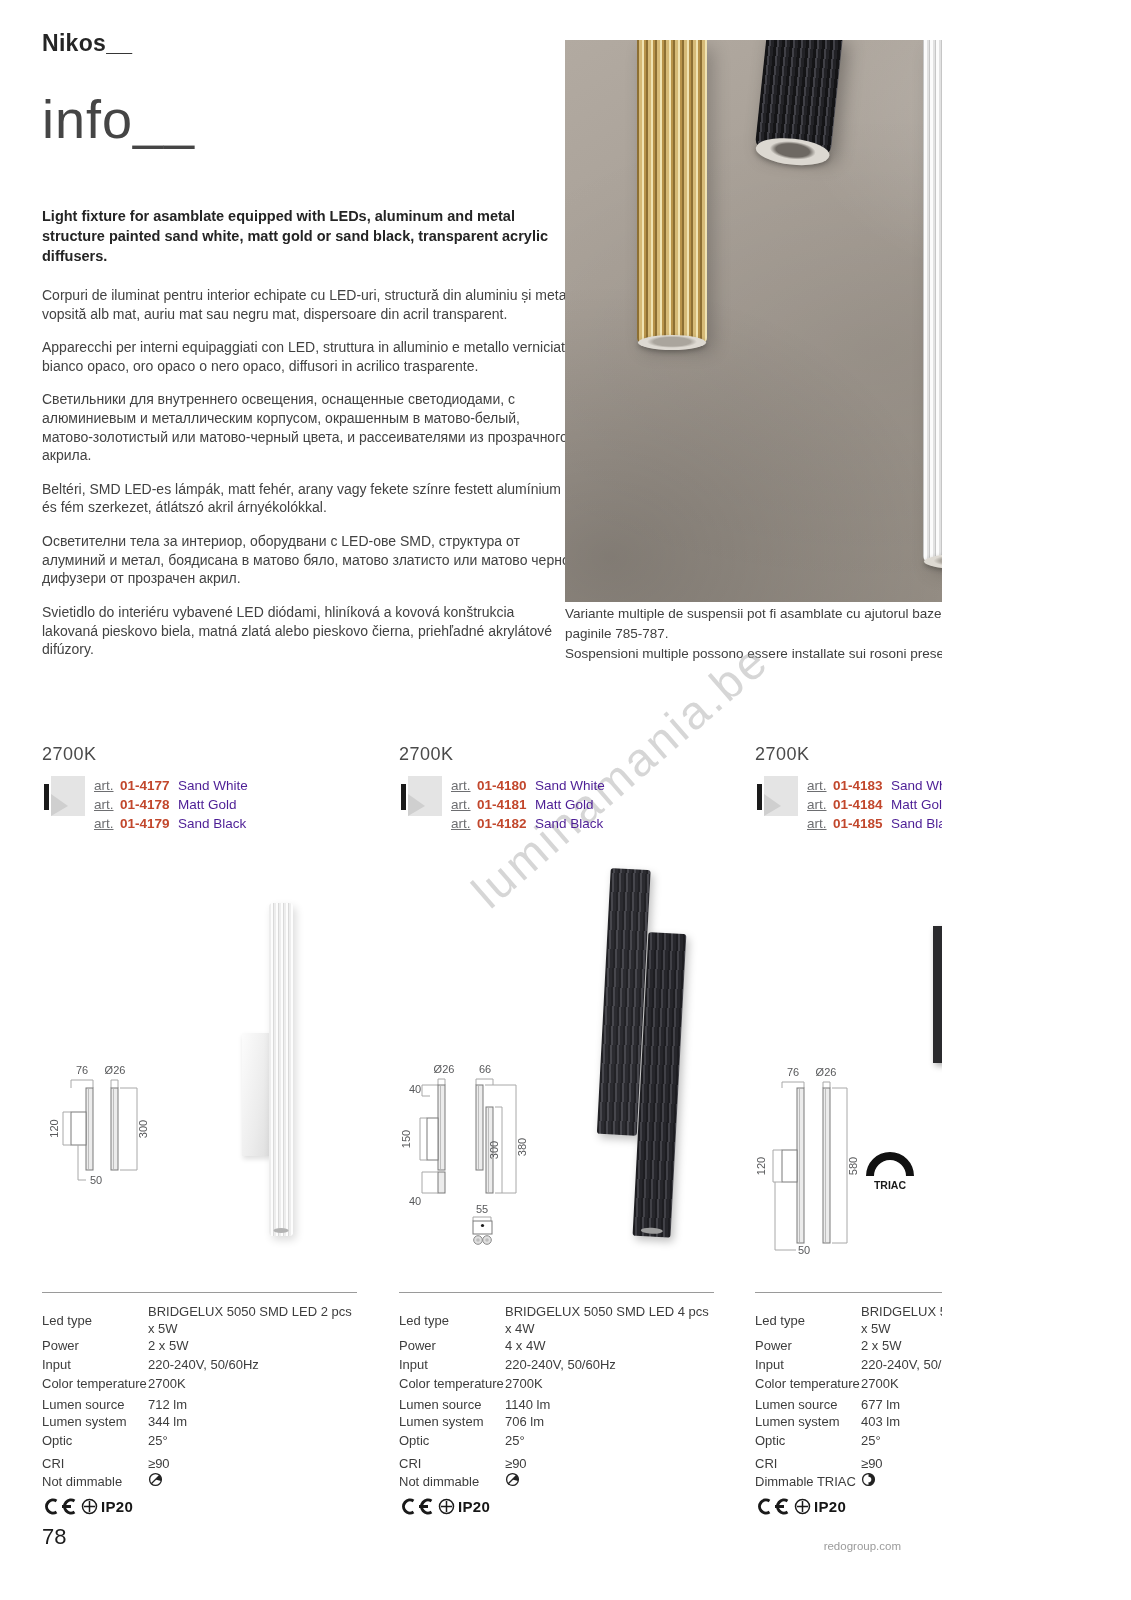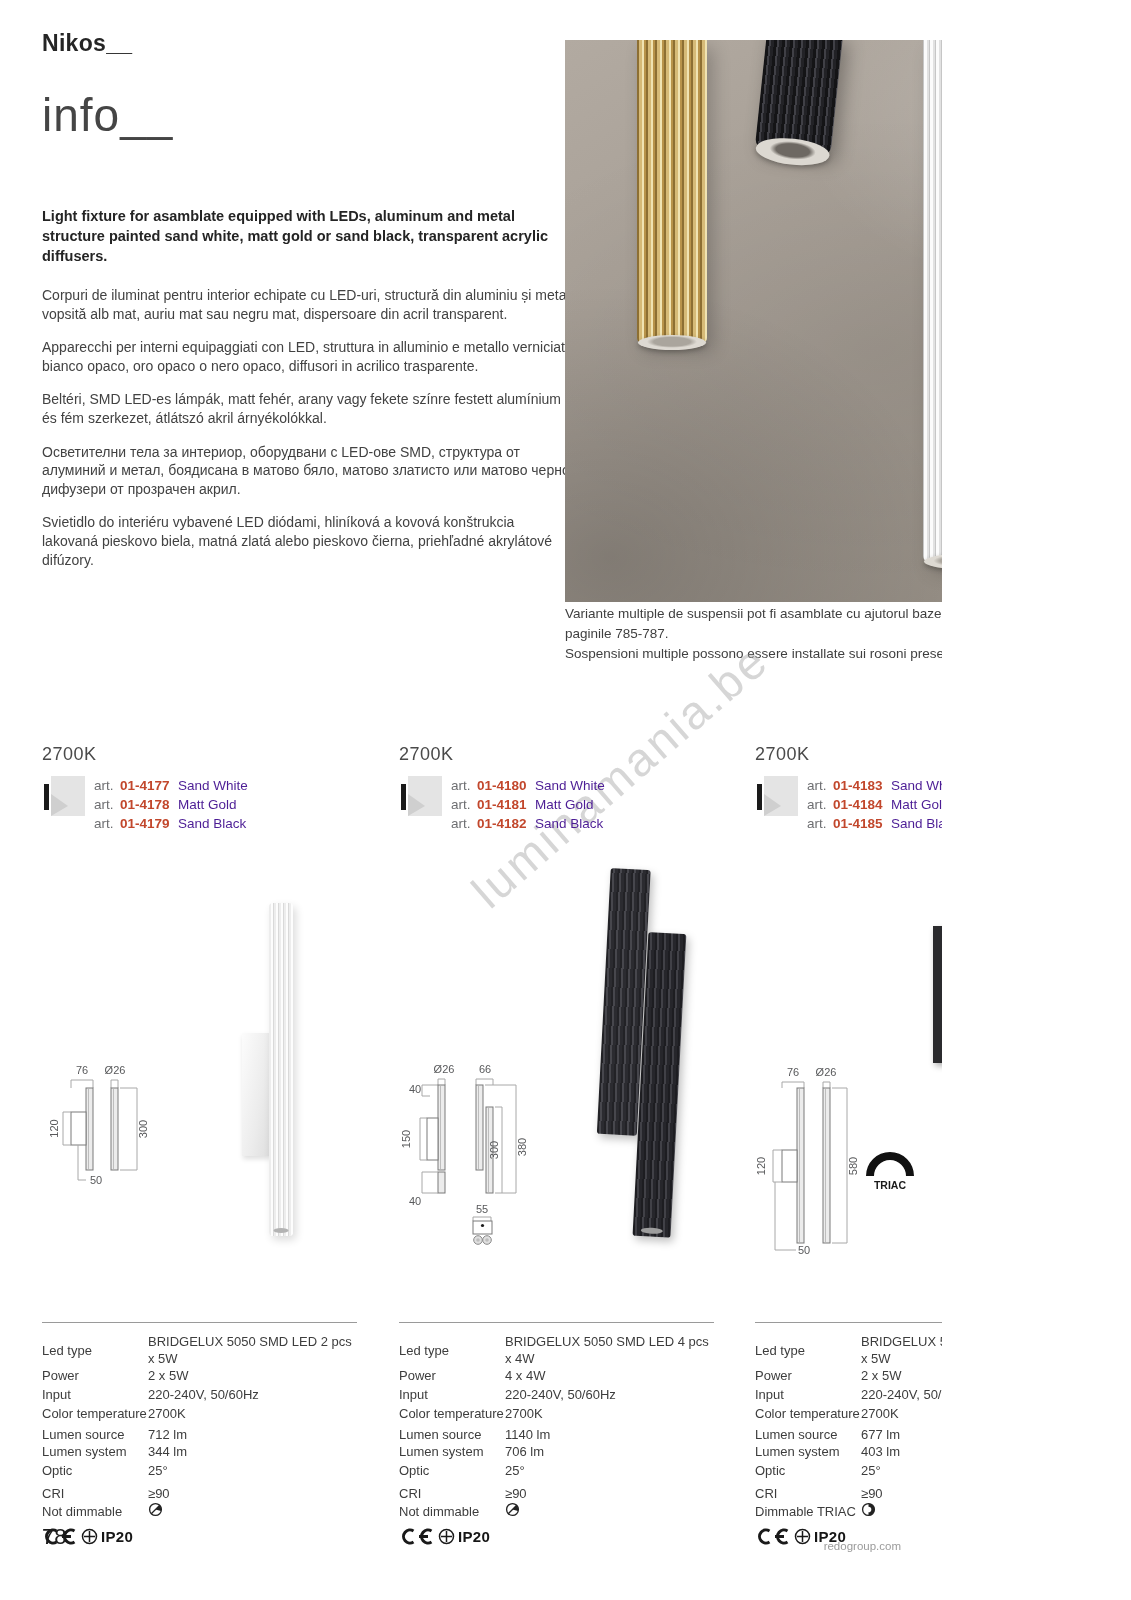--- a/index.html
+++ b/index.html
@@ -1,20 +1,20 @@
 <!DOCTYPE html>
 <html><head>
 <meta charset="utf-8">
 <style>
   html,body{margin:0;padding:0;background:#fff;}
   .page{position:relative;width:942px;height:1600px;background:#fff;overflow:hidden;
         font-family:"Liberation Sans","DejaVu Sans",sans-serif;color:#3d3d3d;}
 
   .brand{position:absolute;left:42px;top:30px;font-size:23px;font-weight:700;color:#252525;letter-spacing:.3px;}
-  .title{position:absolute;left:42px;top:88px;font-size:46px;font-weight:300;color:#454545;letter-spacing:1px;}
+  .title{position:absolute;left:42px;top:88px;font-size:54px;font-weight:300;color:#454545;letter-spacing:1px;}
   .intro{position:absolute;left:42px;top:206px;width:530px;margin:0;font-size:14.5px;font-weight:700;color:#242424;line-height:1.38;}
   .descs{position:absolute;left:42px;top:286px;width:532px;}
   .descs p{margin:0 0 15px;font-size:14px;line-height:1.33;color:#424242;}
 
   
   .photo{position:absolute;left:565px;top:40px;width:566px;height:562px;overflow:hidden;
     background:
       radial-gradient(ellipse 420px 300px at 85% 12%, rgba(255,255,255,.20), transparent 60%),
       radial-gradient(ellipse 520px 420px at 8% 92%, rgba(0,0,0,.18), transparent 65%),
       radial-gradient(ellipse 640px 340px at 55% 55%, rgba(0,0,0,.06), transparent 70%),
@@ -43,21 +43,21 @@
              align-items:center;justify-content:center;pointer-events:none;}
   .watermark span{transform:rotate(-41deg);font-size:47px;color:#9a9a9a;opacity:.40;letter-spacing:3px;white-space:nowrap;}
 
   
   .pcol{position:absolute;top:744px;width:330px;}
   .ct{font-size:18px;color:#4a4a4a;letter-spacing:.5px;}
   .artblock{display:flex;margin-top:9px;}
   .cube{flex:none;}
   .artlist{margin-left:8px;padding-top:2px;}
   .artrow{font-size:13.5px;line-height:19px;display:flex;}
-  .apre{color:#6d6e71;width:26px;}
+  .apre{color:#6d6e71;width:26px;text-decoration:underline;}
   .acode{font-weight:700;color:#c2472c;width:58px;}
   .afin{color:#4c1d95;}
 
   
   .lamp{position:absolute;}
   .l-plate{position:absolute;}
   .l-tube{position:absolute;}
   .lens{position:absolute;left:50%;transform:translateX(-50%);border-radius:50%;}
 
   .lamp1{left:238px;top:903px;width:84px;height:340px;}
@@ -89,21 +89,21 @@
   .diag line,.diag polyline{stroke:#a8a8a8;stroke-width:1;fill:none;}
   .diag rect{fill:#ececec;stroke:#7a7a7a;stroke-width:1;}
   .diag rect.mount{fill:#fff;}
   .diag text{fill:#58595b;font-size:11px;font-family:"Liberation Sans",sans-serif;}
   .diag .inner{stroke:#bdbdbd;}
 
   .triac-badge{position:absolute;left:862px;top:1146px;}
   .triac-badge text{fill:#1a1a1a;font-size:10.5px;font-weight:700;font-family:"Liberation Sans",sans-serif;}
 
   
-  .spec{position:absolute;top:1292px;width:315px;border-top:1px solid #9a9a9a;padding-top:10px;font-size:13px;color:#3d3d3d;margin-top:30px;}
+  .spec{position:absolute;top:1292px;width:315px;border-top:1px solid #9a9a9a;padding-top:10px;font-size:13px;color:#3d3d3d;}
   .srow{display:flex;line-height:17px;align-items:center;}
   .sl{width:106px;flex:none;}
   .sv{flex:1;}
   .mt2{margin-top:2px;} .mt4{margin-top:4px;} .mt6{margin-top:6px;}
   .certs{display:flex;align-items:center;margin-top:7px;gap:3px;}
   .ip{font-weight:800;font-size:15px;color:#161616;letter-spacing:.3px;}
 
   .pagenum{position:absolute;left:42px;top:1524px;font-size:22px;color:#1c1c1c;}
   .site{position:absolute;right:41px;top:1540px;font-size:11.5px;color:#9b9b9b;}
 </style>
@@ -112,20 +112,21 @@
 
 <div class="page">
 
   <div class="brand">Nikos__</div>
   <div class="title">info__</div>
   <p class="intro">Light fixture for asamblate equipped with LEDs, aluminum and metal structure painted sand white, matt gold or sand black, transparent acrylic diffusers.</p>
 
   <div class="descs">
     <p>Corpuri de iluminat pentru interior echipate cu LED-uri, structură din aluminiu și metal vopsită alb mat, auriu mat sau negru mat, dispersoare din acril transparent.</p>
     <p>Apparecchi per interni equipaggiati con LED, struttura in alluminio e metallo verniciato bianco opaco, oro opaco o nero opaco, diffusori in acrilico trasparente.</p>
+    <p>Светильники для внутреннего освещения, оснащенные светодиодами, с алюминиевым и металлическим корпусом, окрашенным в матово-белый, матово-золотистый или матово-черный цвета, и рассеивателями из прозрачного акрила.</p>
     <p>Beltéri, SMD LED-es lámpák, matt fehér, arany vagy fekete színre festett alumínium és fém szerkezet, átlátszó akril árnyékolókkal.</p>
     <p>Осветителни тела за интериор, оборудвани с LED-ове SMD, структура от алуминий и метал, боядисана в матово бяло, матово златисто или матово черно, дифузери от прозрачен акрил.</p>
     <p>Svietidlo do interiéru vybavené LED diódami, hliníková a kovová konštrukcia lakovaná pieskovo biela, matná zlatá alebo pieskovo čierna, priehľadné akrylátové difúzory.</p>
   </div>
 
   <div class="photo">
     <div class="tube tube-gold">
         <div class="cap"></div>
       </div>
     <div class="tube tube-black">

